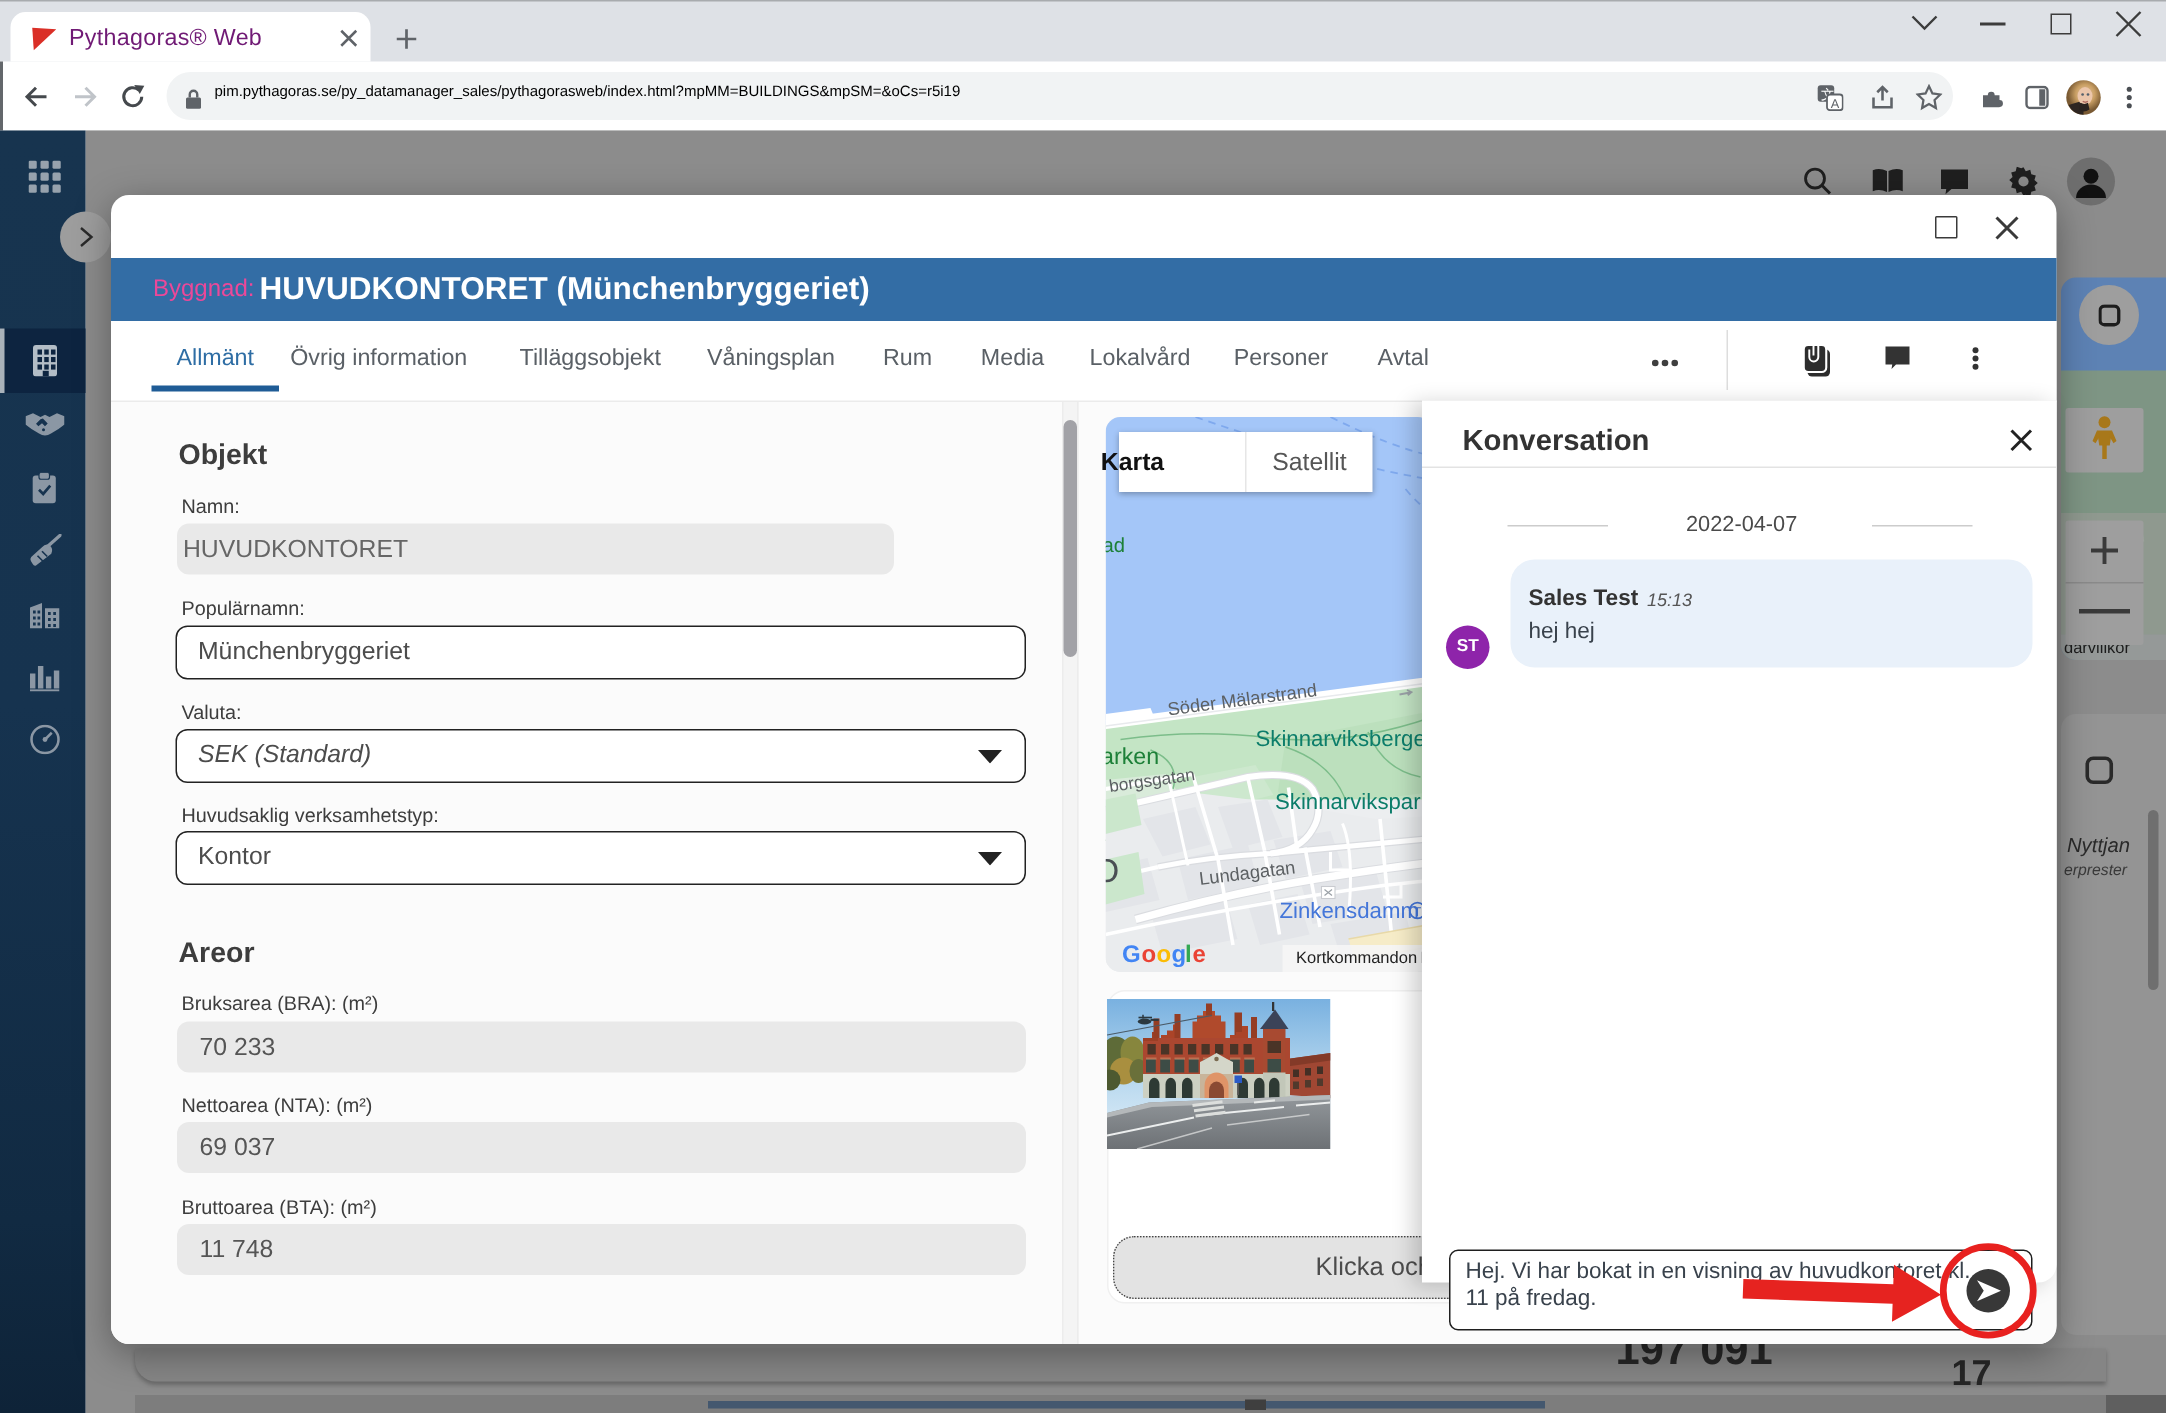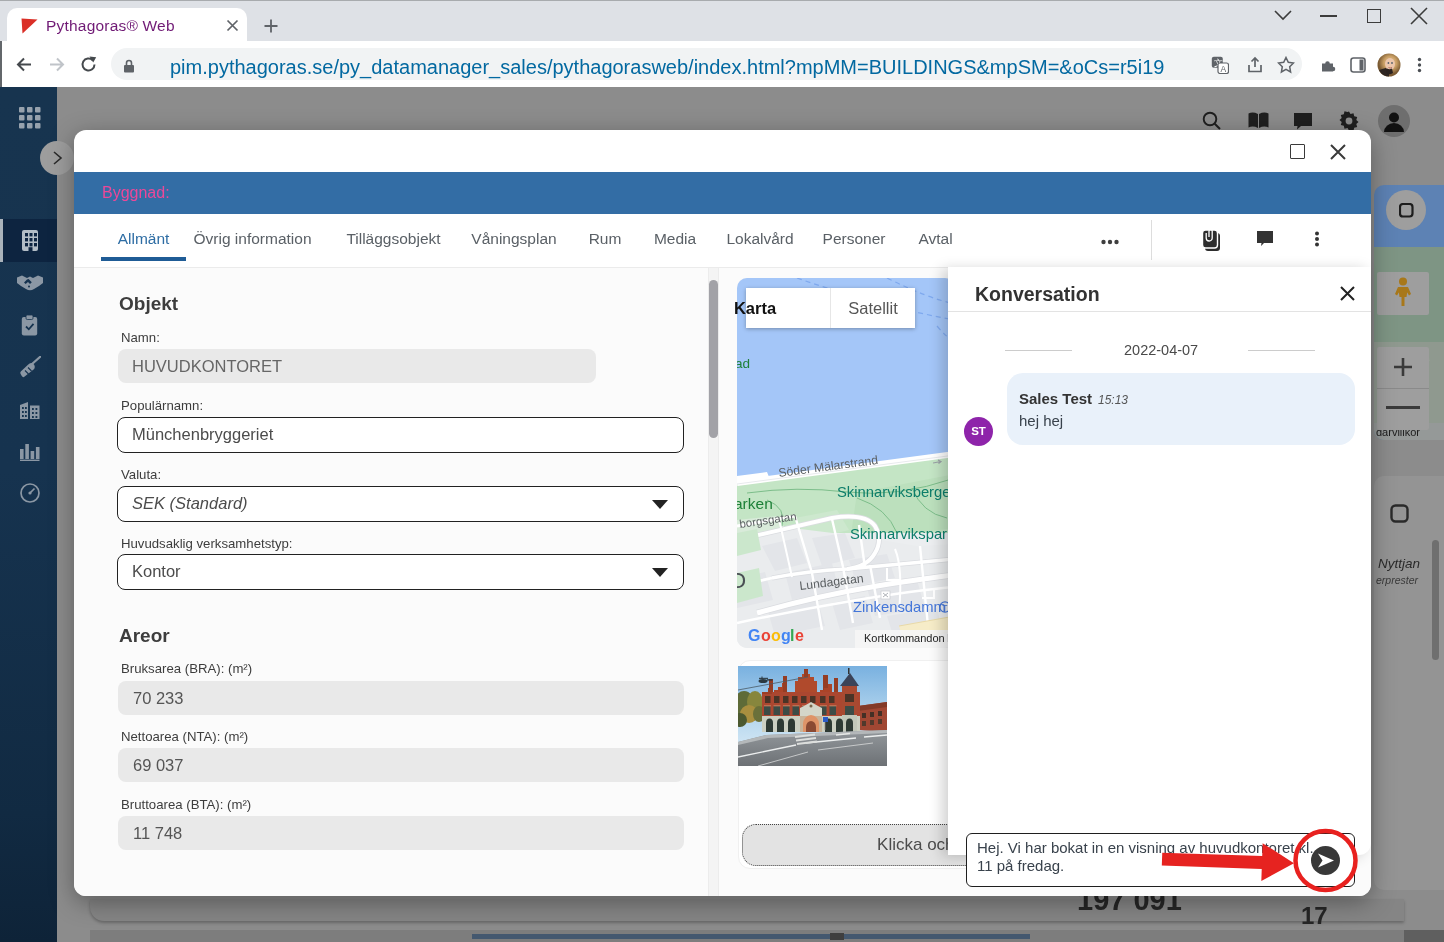--- a/index.html
+++ b/index.html
@@ -42,21 +42,21 @@
   </svg>
 <svg class="abs" style="left:80px;top:56px;" width="17" height="17">
     <path d="M14.5,8.5 A6,6 0 1 1 12.7,4.2" stroke="#45494d" stroke-width="2" fill="none"></path>
     <polygon points="9.5,0.6 16.2,1.2 13.2,6.6" fill="#45494d"></polygon>
   </svg>
 <div class="abs" style="left:111px;top:48px;width:1191px;height:32px;background:#f1f3f4;border-radius:16px;"></div>
 <svg class="abs" style="left:123px;top:59px;" width="12" height="14">
     <rect x="1" y="6" width="10" height="7.5" rx="1" fill="#5f6368"></rect>
     <path d="M3.5,6 V4 a2.5,2.5 0 0 1 5,0 V6" stroke="#5f6368" stroke-width="1.6" fill="none"></path>
   </svg>
-<div class="abs" style="left:143px;top:56px;font-size:20px;color:#0369a1;margin-left:27px;">pim.pythagoras.se/py_datamanager_sales/pythagorasweb/index.html?mpMM=BUILDINGS&amp;mpSM=&amp;oCs=r5i19</div>
+<div class="abs" style="left:143px;top:56px;font-size:10px;color:#000000;">pim.pythagoras.se/py_datamanager_sales/pythagorasweb/index.html?mpMM=BUILDINGS&amp;mpSM=&amp;oCs=r5i19</div>
 
 <svg class="abs" style="left:1211px;top:56px;" width="18" height="18">
     <rect x="0.8" y="0.8" width="11" height="11" rx="2" fill="#5f6368"></rect>
     <text x="3" y="10" font-size="9" fill="#fff" font-family="Liberation Sans">文</text>
     <rect x="7" y="7" width="10.5" height="10.5" rx="2" fill="#fff" stroke="#5f6368" stroke-width="1.2"></rect>
     <text x="9.5" y="16" font-size="8.5" fill="#5f6368" font-family="Liberation Sans">A</text>
   </svg>
 <svg class="abs" style="left:1246px;top:56px;" width="18" height="18">
     <path d="M3,9 V15.5 H15 V9" stroke="#5f6368" stroke-width="1.7" fill="none"></path>
     <path d="M9,11 V2.5 M5.5,5.5 L9,2 L12.5,5.5" stroke="#5f6368" stroke-width="1.7" fill="none"></path>
@@ -257,20 +257,21 @@
 
 <div id="modal" class="abs" style="left:74px;top:130px;width:1297px;height:766px;background:#fff;border-radius:12px;box-shadow:0 6px 24px rgba(0,0,0,.35);">
 
  <div class="abs" style="left:1216px;top:14px;width:13px;height:13px;border:1.8px solid #3a3a3a;border-radius:1px;"></div>
  <svg class="abs" style="left:1256px;top:14px;" width="16" height="16">
       <path d="M1,1 L15,15 M15,1 L1,15" stroke="#3a3a3a" stroke-width="2"></path>
     </svg>
 
  <div class="abs" style="left:0;top:42px;width:1297px;height:42px;background:#336da5;"></div>
  <div class="abs" style="left:28px;top:54px;font-size:16px;color:#ec4899;">Byggnad:</div>
+ <div class="abs" style="left:99px;top:51px;font-size:21px;font-weight:bold;color:#fff;">HUVUDKONTORET (Münchenbryggeriet)</div>
 
  <div class="abs" style="left:0;top:84px;width:1297px;height:53px;border-bottom:1px solid #ebebeb;background:#fff;"></div>
  <div class="abs" style="left:27px;top:100px;font-size:15.5px;color:#2e6da4;width:85px;text-align:center;">Allmänt</div>
  <div class="abs" style="left:27px;top:127px;width:85px;height:4px;background:#1f5c96;"></div>
  <div class="abs" style="left:113px;top:100px;font-size:15.5px;color:#5a6066;width:131px;text-align:center;">Övrig information</div>
  <div class="abs" style="left:257px;top:100px;font-size:15.5px;color:#5a6066;width:125px;text-align:center;">Tilläggsobjekt</div>
  <div class="abs" style="left:382px;top:100px;font-size:15.5px;color:#5a6066;width:116px;text-align:center;">Våningsplan</div>
  <div class="abs" style="left:498px;top:100px;font-size:15.5px;color:#5a6066;width:66px;text-align:center;">Rum</div>
  <div class="abs" style="left:564px;top:100px;font-size:15.5px;color:#5a6066;width:74px;text-align:center;">Media</div>
  <div class="abs" style="left:638px;top:100px;font-size:15.5px;color:#5a6066;width:96px;text-align:center;">Lokalvård</div>
@@ -293,21 +294,21 @@
  <svg class="abs" style="left:1240px;top:101px;" width="6" height="16">
       <circle cx="3" cy="2.5" r="2" fill="#333"></circle>
       <circle cx="3" cy="8" r="2" fill="#333"></circle>
       <circle cx="3" cy="13.5" r="2" fill="#333"></circle>
     </svg>
 
  <div class="abs" style="left:0;top:138px;width:1297px;height:628px;background:#fbfbfb;border-radius:0 0 12px 12px;"></div>
 
  <div class="abs" style="left:45px;top:163px;font-size:19px;font-weight:bold;color:#3d3d3d;">Objekt</div>
  <div class="abs" style="left:47px;top:200px;font-size:13.2px;color:#3d3d3d;">Namn:</div>
- <div class="abs" style="left:44px;top:219px;width:478px;height:34px;background:#e9e9e9;border-radius:8px;font-size:16.5px;color:#666;line-height:34px;padding-left:14px;box-sizing:border-box;">HUVUDKONTORET</div>
+ <div class="abs" style="left:44px;top:219px;width:478px;height:34px;background:#e9e9e9;border-radius:8px;font-size:16.5px;color:#666;line-height:34px;padding-left:4px;box-sizing:border-box;">HUVUDKONTORET</div>
  <div class="abs" style="left:47px;top:268px;font-size:13.2px;color:#3d3d3d;">Populärnamn:</div>
  <div class="abs" style="left:43px;top:287px;width:567px;height:36px;background:#fff;border:1.6px solid #222;border-radius:8px;font-size:16.5px;color:#4c4c4c;line-height:33px;padding-left:14px;box-sizing:border-box;">Münchenbryggeriet</div>
  <div class="abs" style="left:47px;top:337px;font-size:13.2px;color:#3d3d3d;">Valuta:</div>
  <div class="abs" style="left:43px;top:356px;width:567px;height:36px;background:#fff;border:1.6px solid #222;border-radius:8px;font-size:16.5px;font-style:italic;color:#4c4c4c;line-height:33px;padding-left:14px;box-sizing:border-box;">SEK (Standard)</div>
  <svg class="abs" style="left:578px;top:370px;" width="16" height="9">
       <polygon points="0,0 16,0 8,9" fill="#222"></polygon>
     </svg>
  <div class="abs" style="left:47px;top:406px;font-size:13.2px;color:#3d3d3d;">Huvudsaklig verksamhetstyp:</div>
  <div class="abs" style="left:43px;top:424px;width:567px;height:36px;background:#fff;border:1.6px solid #222;border-radius:8px;font-size:16.5px;color:#4c4c4c;line-height:33px;padding-left:14px;box-sizing:border-box;">Kontor</div>
  <svg class="abs" style="left:578px;top:438px;" width="16" height="9">

